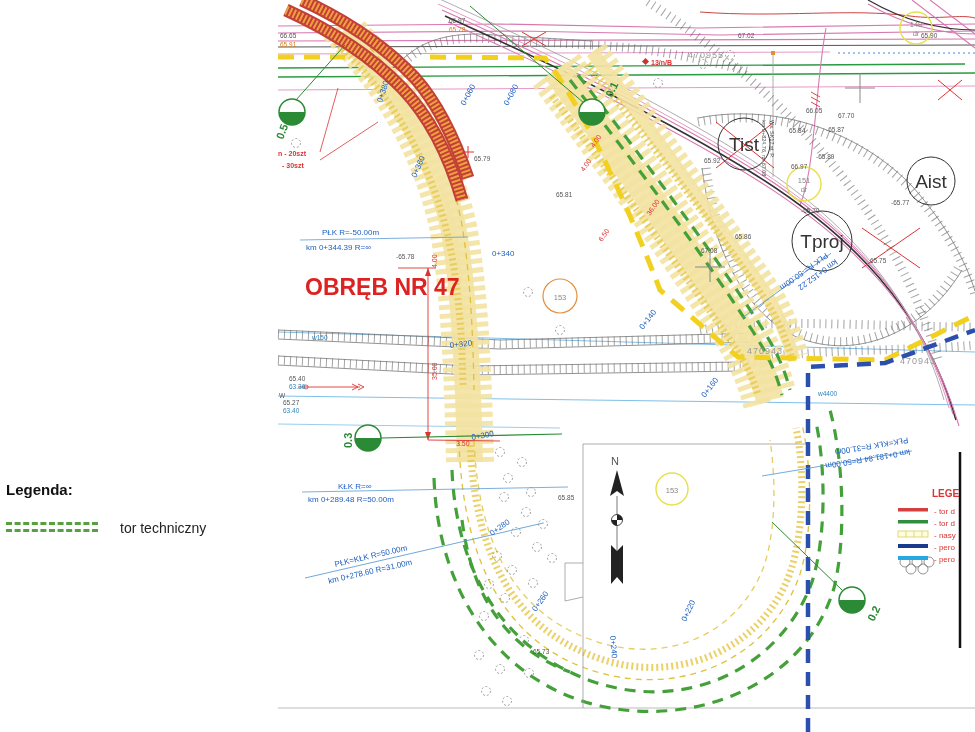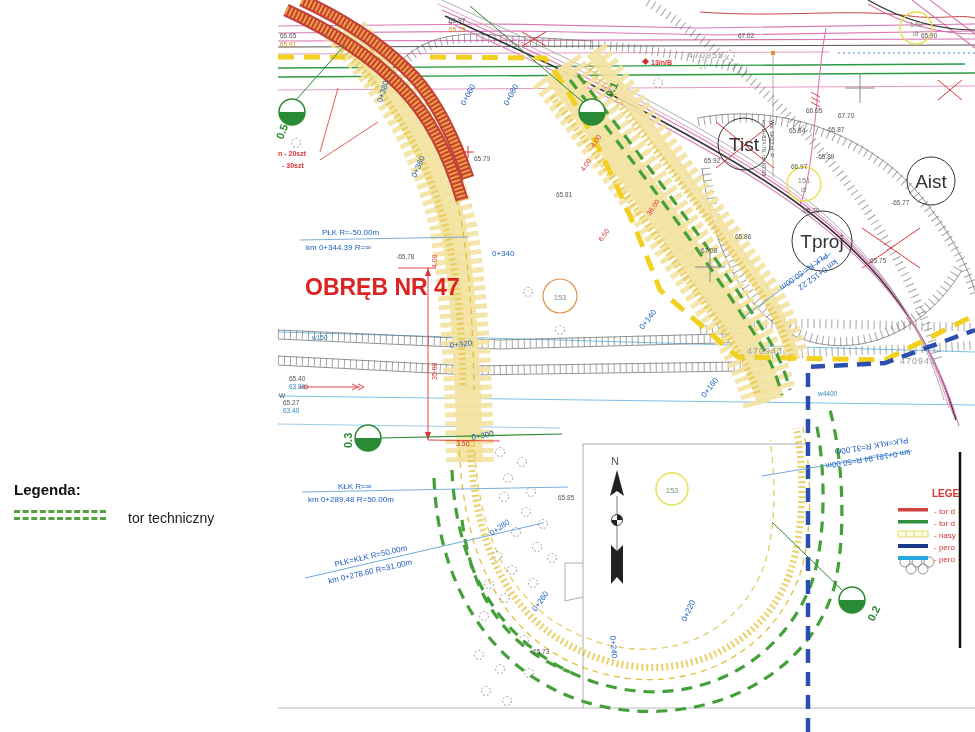--- a/index.html
+++ b/index.html
@@ -1,21 +1,21 @@
 <!DOCTYPE html>
 <html><head>
 <meta charset="utf-8">
 <style>
   html,body{margin:0;padding:0;background:#ffffff;}
   body{width:975px;height:732px;position:relative;overflow:hidden;
        font-family:"Liberation Sans",sans-serif;}
   #stage{position:absolute;left:0;top:0;width:975px;height:732px;}
-  .left-legend{position:absolute;left:14px;top:481px;width:240px;}
+  .left-legend{position:absolute;left:6px;top:481px;width:240px;}
   .leg-title{font-weight:bold;font-size:15px;color:#111;}
-  .leg-row{display:flex;align-items:flex-start;margin-top:12px;}
+  .leg-row{display:flex;align-items:flex-end;margin-top:22px;}
   .leg-dashes{width:92px;margin-right:22px;}
   .leg-dashes .d{border-top:3px dashed #55a040;height:4px;}
   .leg-label{font-size:14px;color:#222;}
   svg text{font-family:"Liberation Sans",sans-serif;}
   .elev{font-size:6.5px;fill:#555;}
   .elev-o{font-size:6.5px;fill:#d08020;}
   .elev-b{font-size:6.5px;fill:#2e86c1;}
   .chain{font-size:8px;fill:#2060c0;}
   .bluenote{font-size:8px;fill:#2060c0;}
   .parcel{font-size:9px;fill:#999;letter-spacing:1px;}

